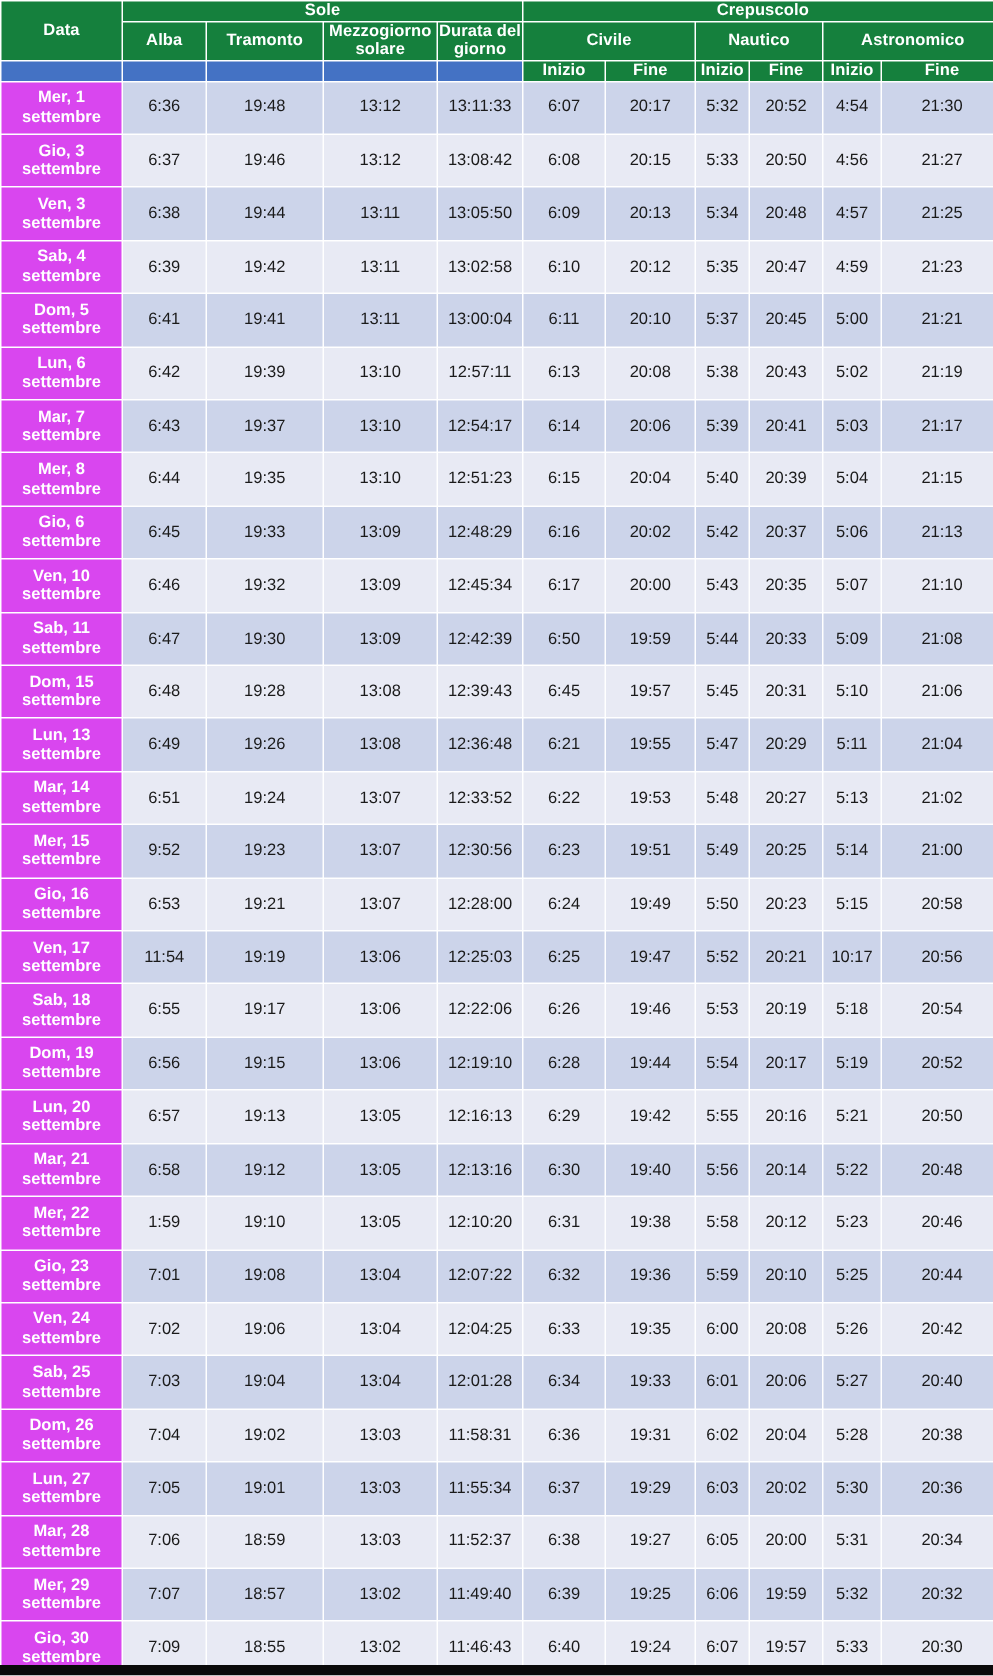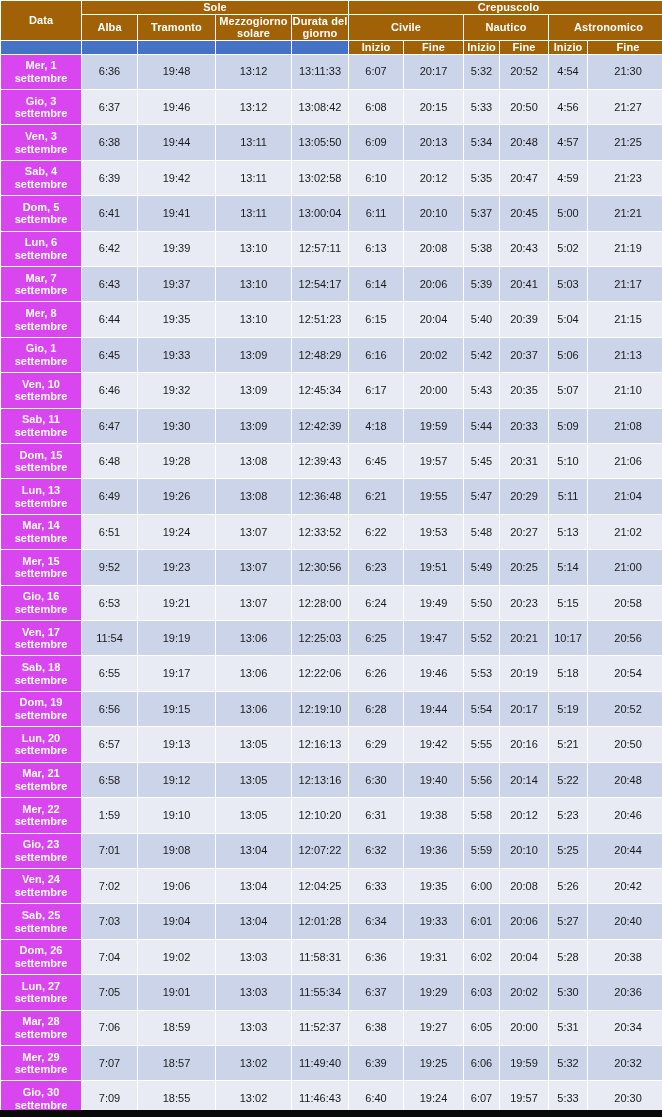--- a/index.html
+++ b/index.html
@@ -19,21 +19,21 @@
   #sun-table th, #sun-table td{
     padding:0;
     margin:0;
     text-align:center;
     vertical-align:middle;
     font-size:11px;
     line-height:1.15;
   }
   
   .hd{
-    background:#a16207;
+    background:#15803d;
     color:#ffffff;
     font-weight:bold;
     font-size:11.5px;
     letter-spacing:0.1px;
   }
   .hd-group{font-size:12px;}
   .hd-sub{font-size:11px;}
   .hd-data{font-size:12px;}
   .hd-blank{background:#4472c4;}
   
@@ -209,21 +209,21 @@
           <td class="val">13:10</td>
           <td class="val">12:51:23</td>
           <td class="val">6:15</td>
           <td class="val">20:04</td>
           <td class="val">5:40</td>
           <td class="val">20:39</td>
           <td class="val">5:04</td>
           <td class="val">21:15</td>
         </tr>
         <tr class="odd">
-          <td class="datecell"><span>Gio, 1</span><br><span>settembre</span></td>
+          <td class="datecell"><span>Gio, 6</span><br><span>settembre</span></td>
           <td class="val">6:45</td>
           <td class="val">19:33</td>
           <td class="val">13:09</td>
           <td class="val">12:48:29</td>
           <td class="val">6:16</td>
           <td class="val">20:02</td>
           <td class="val">5:42</td>
           <td class="val">20:37</td>
           <td class="val">5:06</td>
           <td class="val">21:13</td>
@@ -240,21 +240,21 @@
           <td class="val">20:35</td>
           <td class="val">5:07</td>
           <td class="val">21:10</td>
         </tr>
         <tr class="odd">
           <td class="datecell"><span>Sab, 11</span><br><span>settembre</span></td>
           <td class="val">6:47</td>
           <td class="val">19:30</td>
           <td class="val">13:09</td>
           <td class="val">12:42:39</td>
-          <td class="val">4:18</td>
+          <td class="val">6:50</td>
           <td class="val">19:59</td>
           <td class="val">5:44</td>
           <td class="val">20:33</td>
           <td class="val">5:09</td>
           <td class="val">21:08</td>
         </tr>
         <tr class="even">
           <td class="datecell"><span>Dom, 15</span><br><span>settembre</span></td>
           <td class="val">6:48</td>
           <td class="val">19:28</td>

